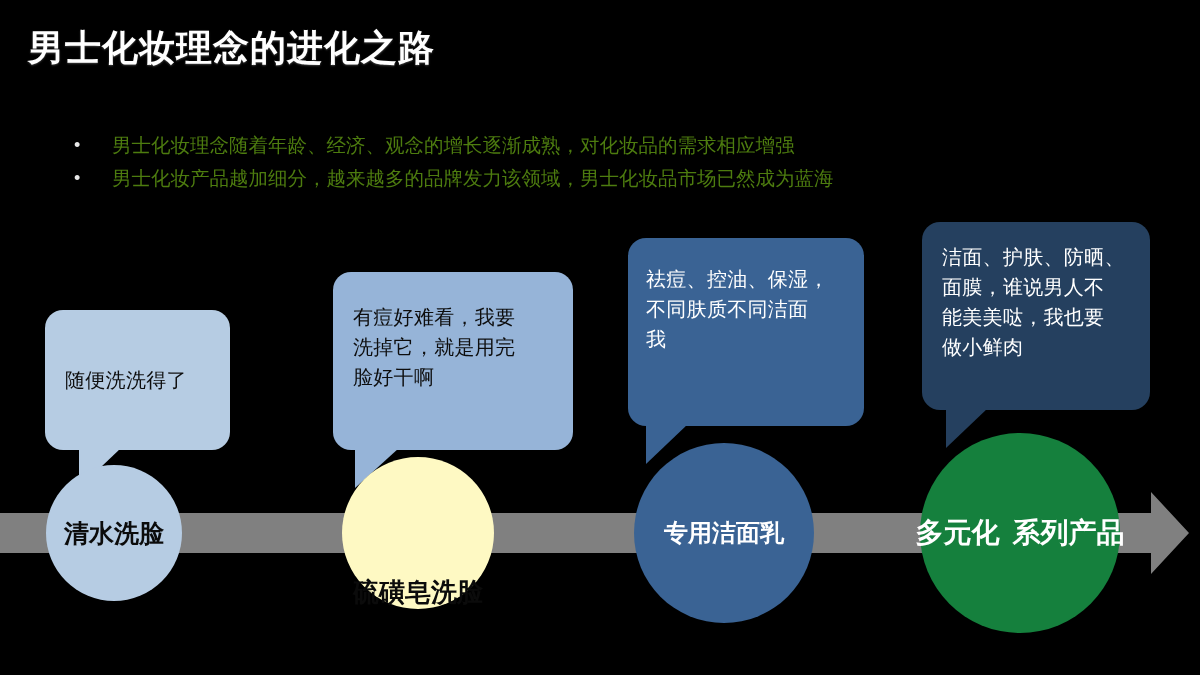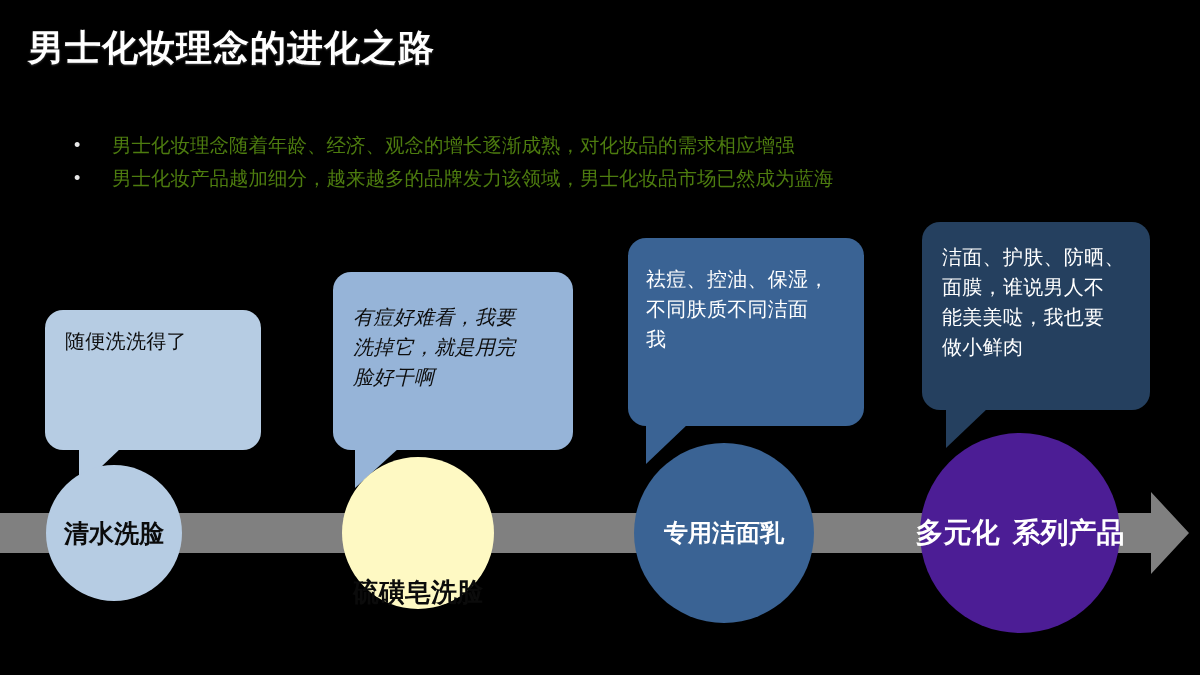--- a/index.html
+++ b/index.html
@@ -61,36 +61,35 @@
   }
   .bubble .tail {
     position:absolute;
     width:0; height:0;
     border-style:solid;
   }
   .bubble-text { display:block; }
 
   
   #bubble-1 {
-    left:45px; top:310px; width:216px; height:140px;
+    left:45px; top:310px; width:185px; height:140px;
     background:#b6cce3; color:#0d0d0d;
-    display:flex; align-items:flex-start;
+    display:flex; align-items:center;
   }
   #bubble-1 .tail {
     left:34px; bottom:-38px;
     border-width:40px 42px 0 0;
     border-color:#b6cce3 transparent transparent transparent;
   }
 
   
   #bubble-2 {
     left:333px; top:272px; width:240px; height:178px;
     background:#96b4d8; color:#0d0d0d;
     padding-top:30px;
-    font-style:italic;
   }
   #bubble-2 .tail {
     left:22px; bottom:-38px;
     border-width:40px 44px 0 0;
     border-color:#96b4d8 transparent transparent transparent;
   }
 
   
   #bubble-3 {
     left:628px; top:238px; width:236px; height:188px;
@@ -135,21 +134,21 @@
   #circle-2 {
     left:342px; top:457px; width:152px; height:152px;
     background:#fef9c3; color:#0b0b0b; font-size:26px;align-items:flex-end;
   }
   #circle-3 {
     left:634px; top:443px; width:180px; height:180px;
     background:#3a6394; color:#ffffff; font-size:24px;
   }
   #circle-4 {
     left:920px; top:433px; width:200px; height:200px;
-    background:#4c1d95; color:#ffffff; font-size:28px;gap:13px;
+    background:#15803d; color:#ffffff; font-size:28px;gap:13px;
   }
   .circle span { display:block; white-space:nowrap; }
 </style>
 </head>
 <body>
 
 <div id="slide">
 
   <div class="title">男士化妆理念的进化之路</div>
 

